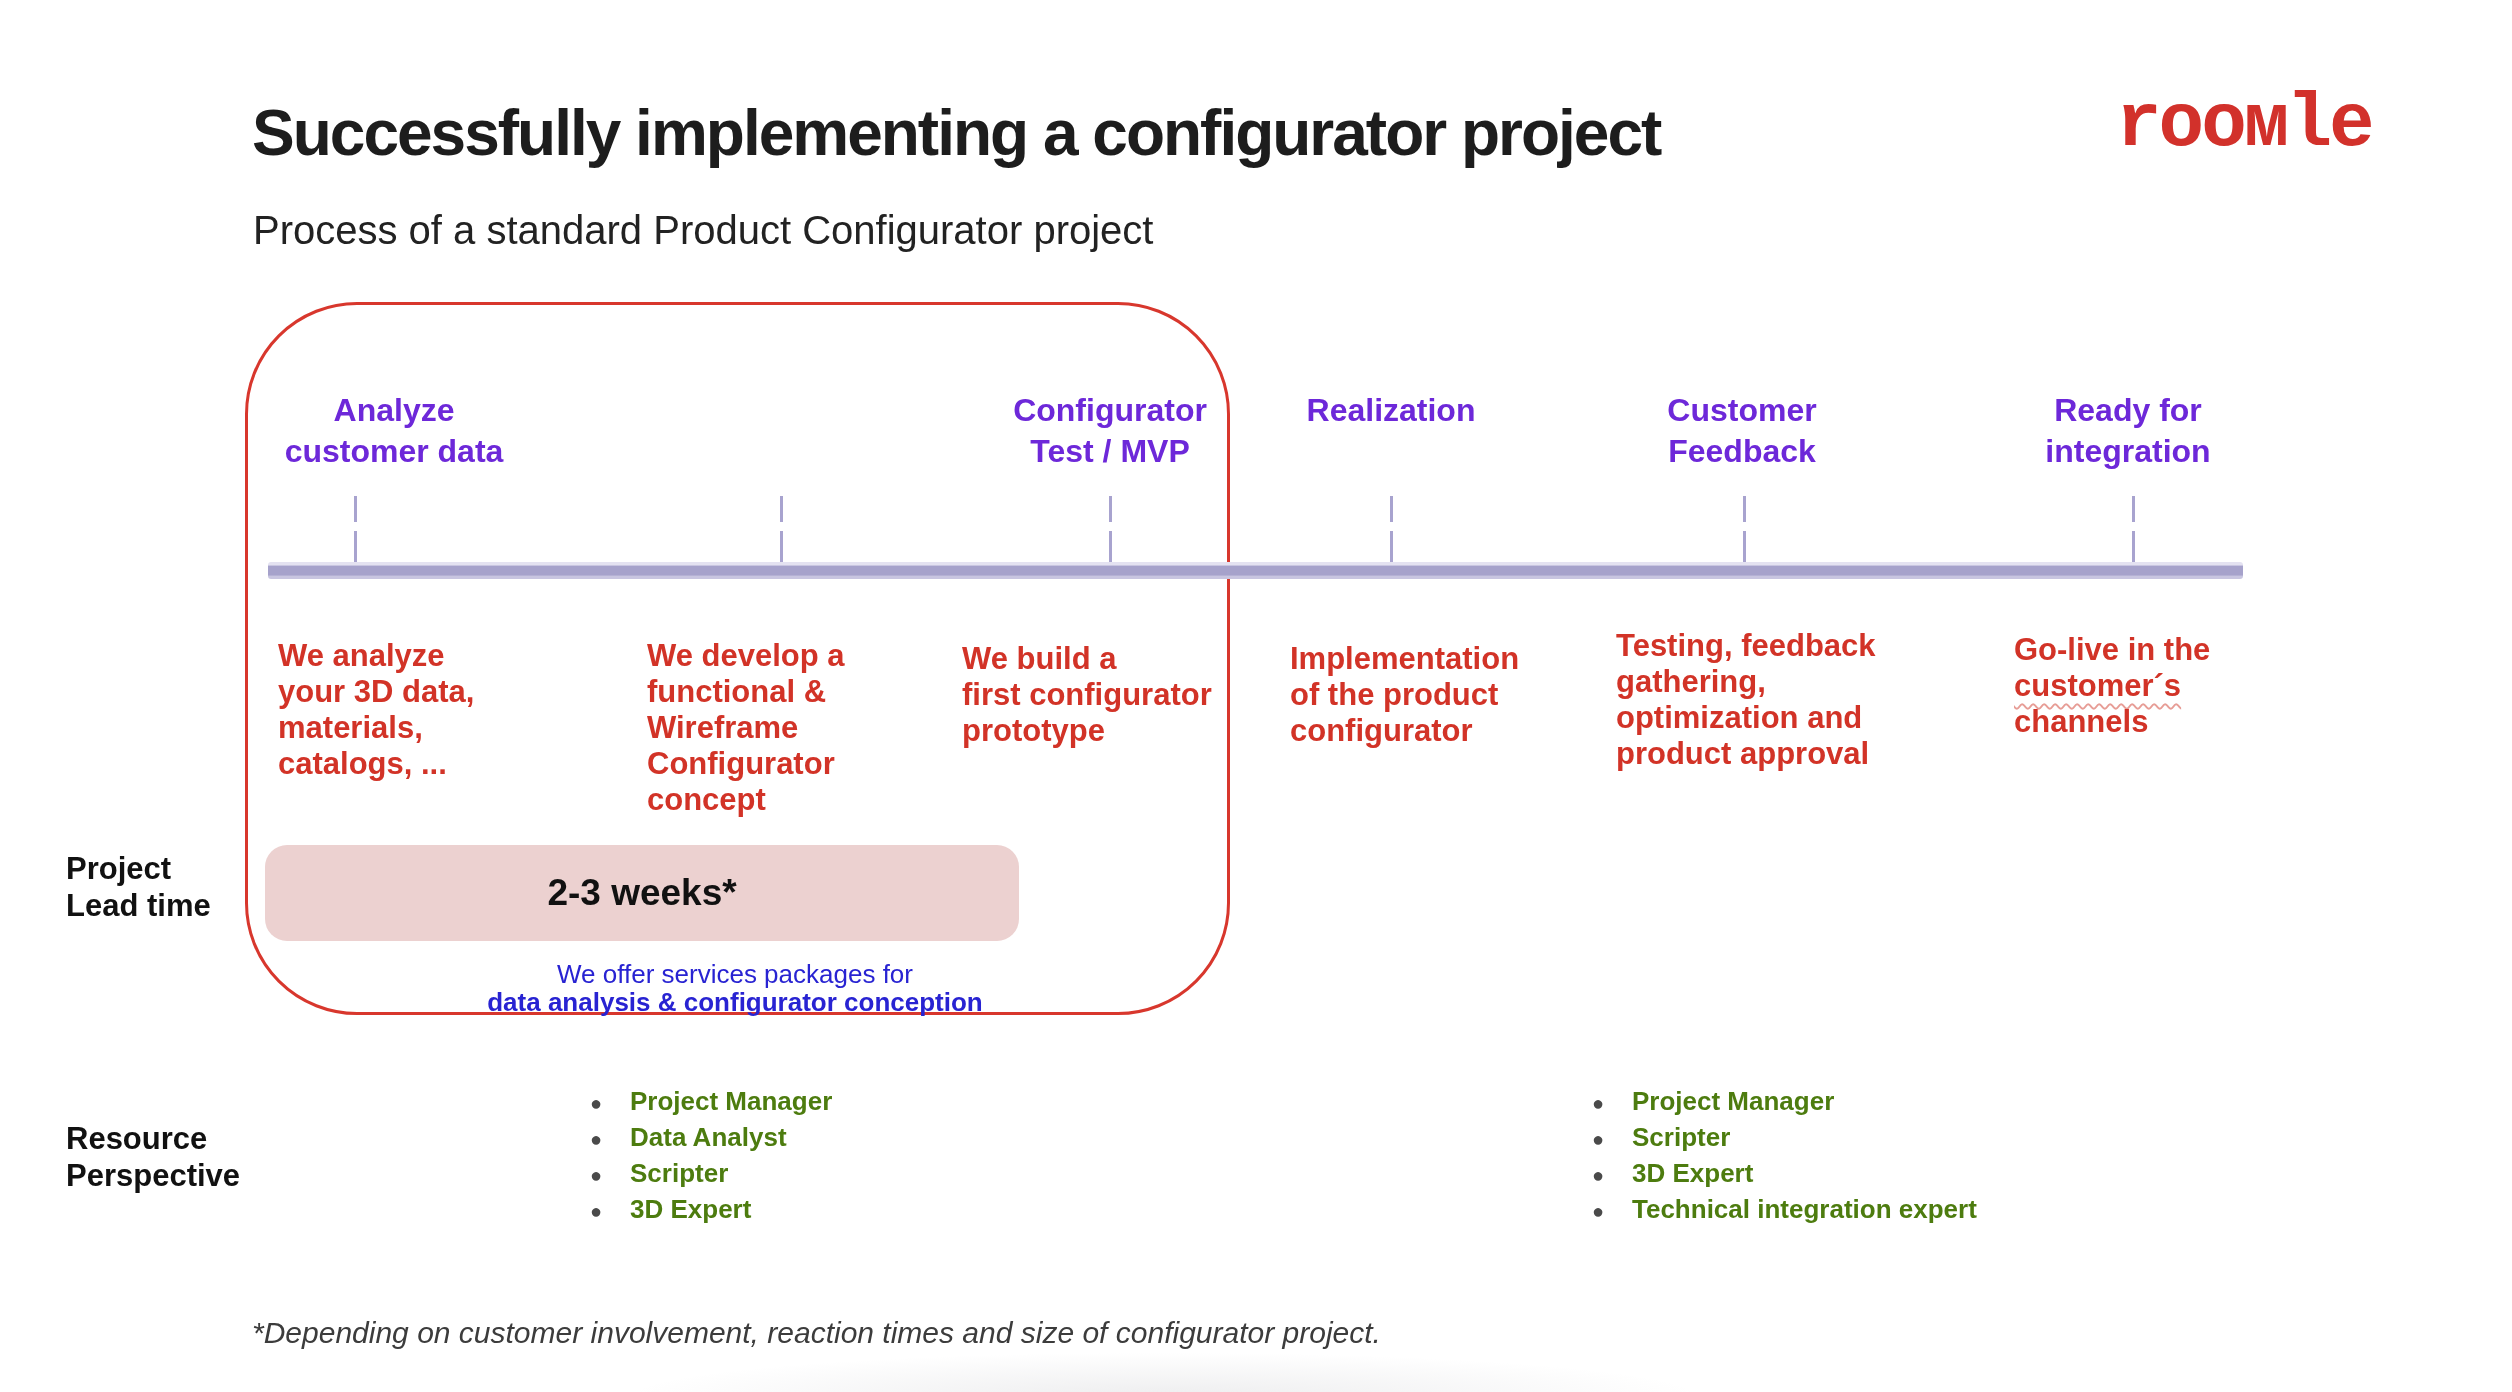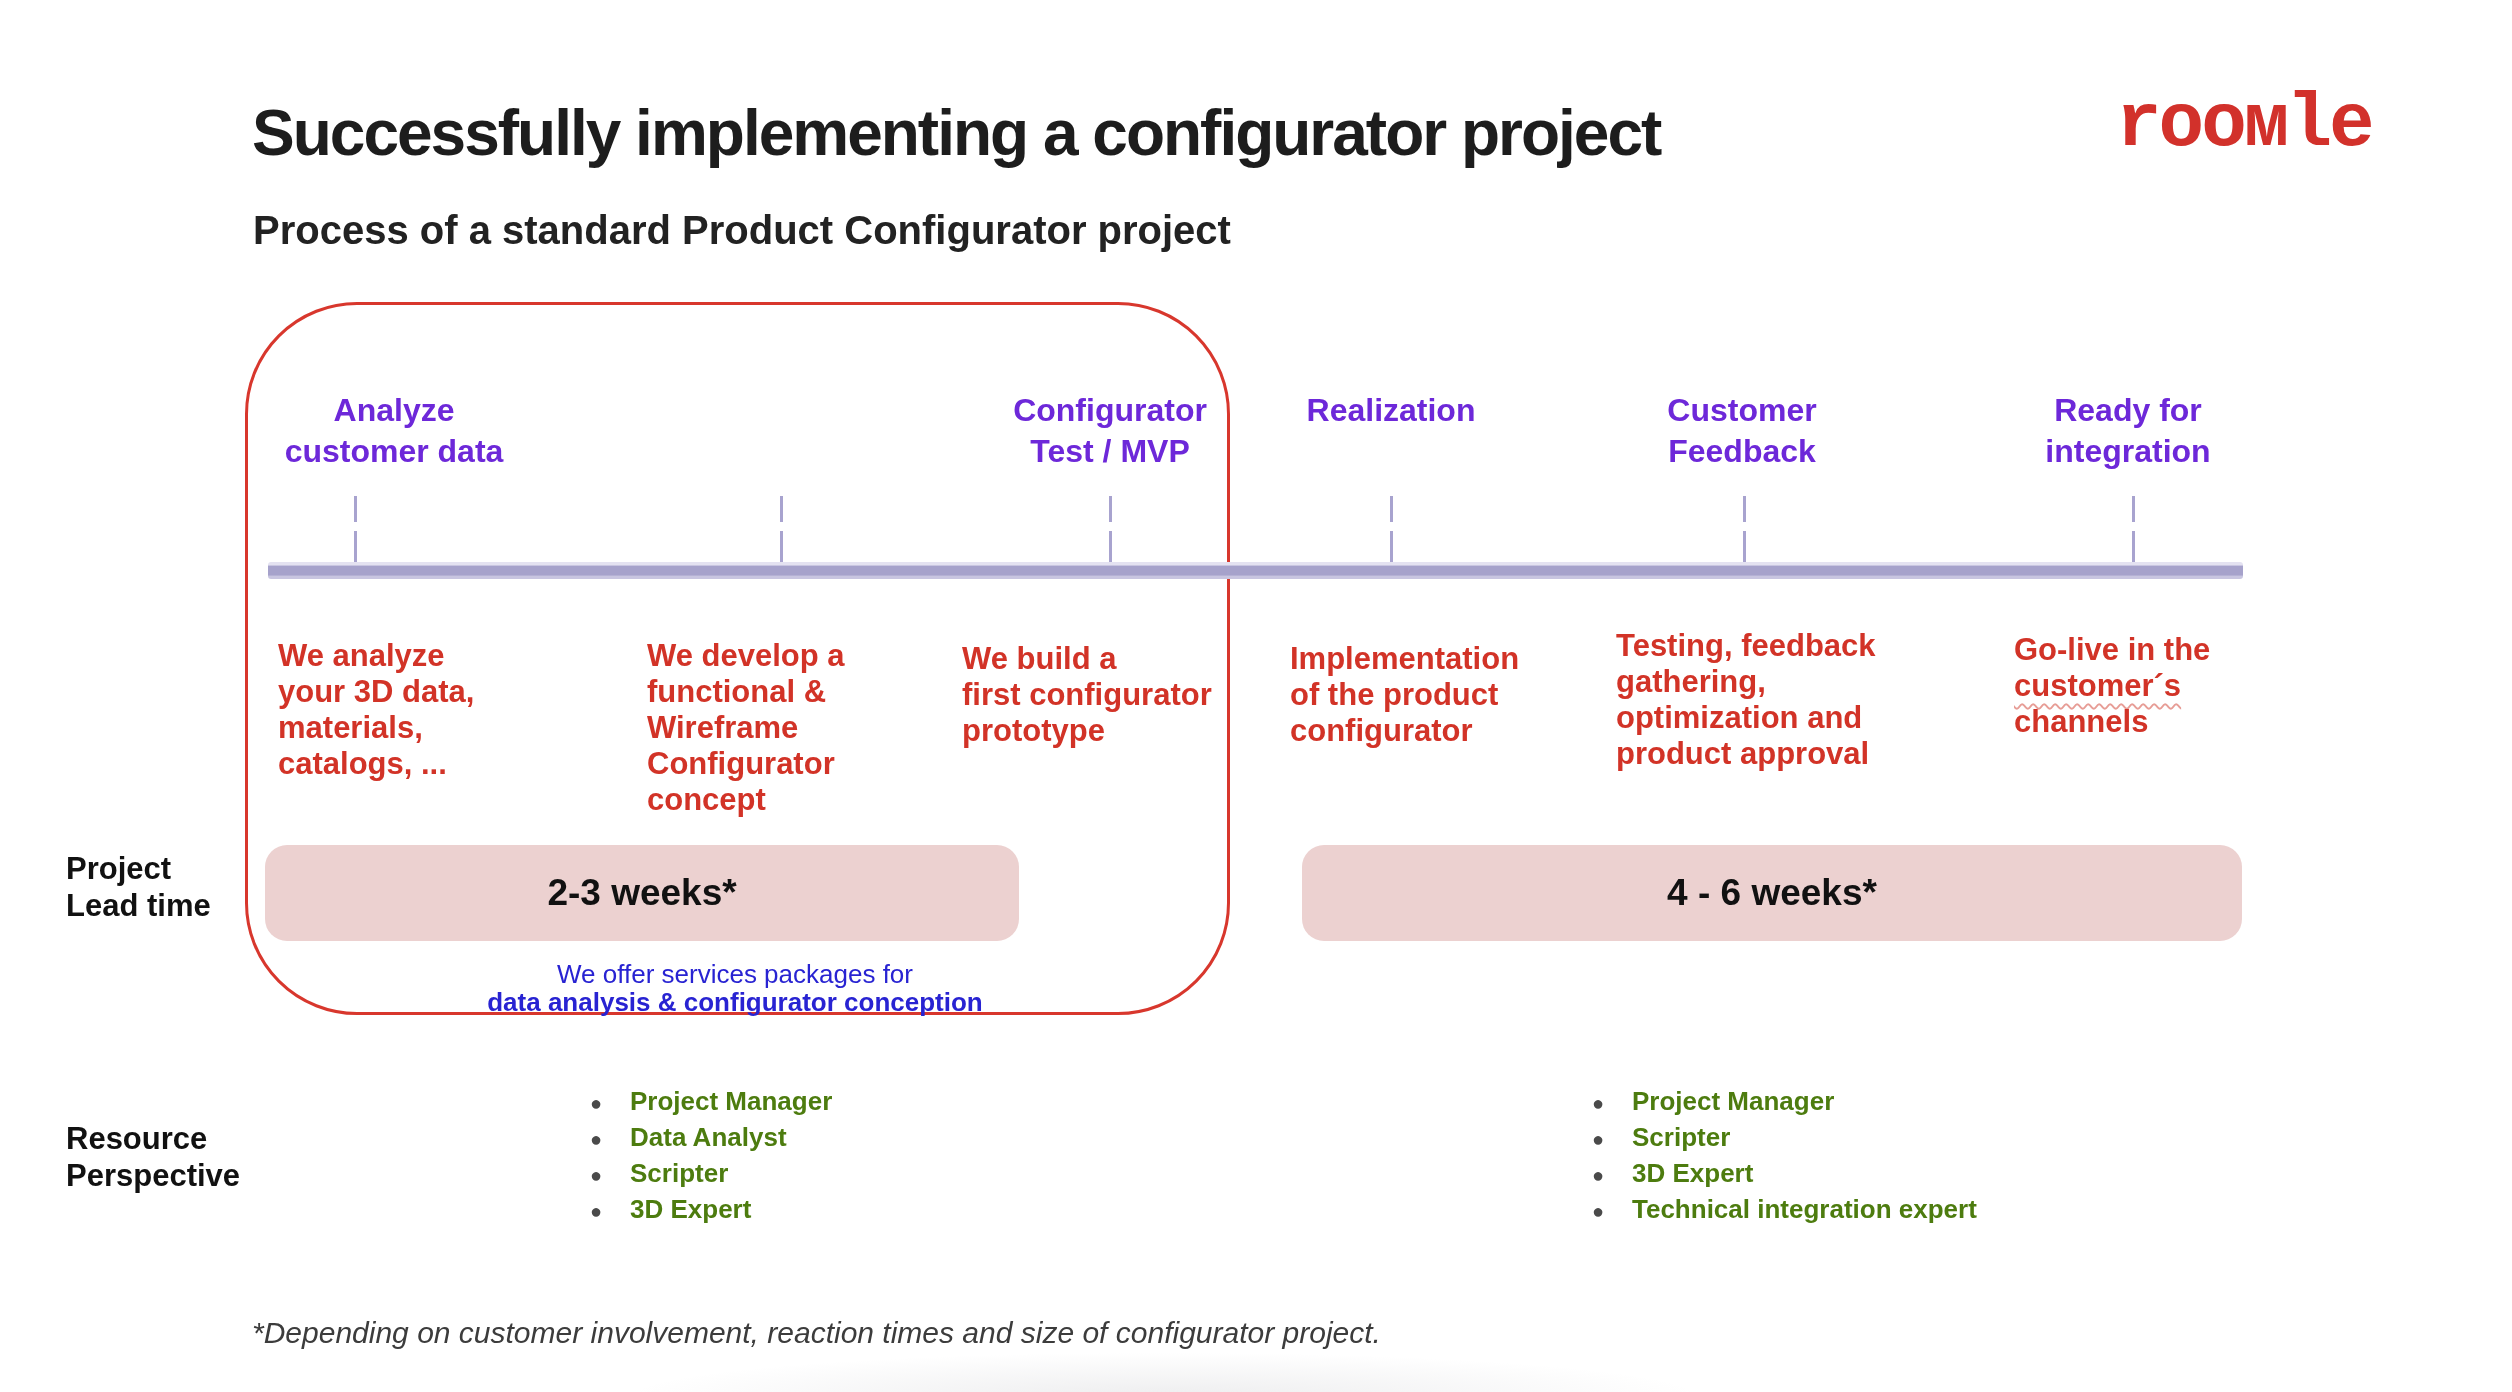--- a/index.html
+++ b/index.html
@@ -12,21 +12,21 @@
   }
   .pre{white-space:pre-line;}
 
   
   .title{
     position:absolute;left:252px;top:96px;
     font-size:64px;font-weight:700;letter-spacing:-2px;color:#1d1d1d;text-align:center;
   }
   .subtitle{
     position:absolute;left:253px;top:208px;
-    font-size:40px;font-weight:700;color:#222222;
+    font-size:40px;font-weight:400;color:#222222;
   }
   .logo{
     position:absolute;left:2116px;top:82px;
     font-size:76px;font-weight:700;letter-spacing:-3px;color:#d2312b;font-family:Liberation Mono, monospace;
   }
 
   
   .highlight-box{
     position:absolute;left:245px;top:302px;width:985px;height:713px;
     border:3px solid #d8372d;border-radius:112px;
@@ -191,23 +191,20 @@
     <span class="line">Go-live in the</span>
     <span class="line"><span class="wavy">customer´s</span></span>
     <span class="line">channels</span>
   </div>
 
   <div class="row-label pre lead-label">Project
 Lead time</div>
   <div class="lead-bar b1">
     <span>2-3 weeks*</span>
   </div>
-  <div class="lead-bar b2">
-    <span>4 - 6 weeks*</span>
-  </div>
   <div class="services-note">
     <span class="l1">We offer services packages for</span>
     <span class="l2">data analysis &amp; configurator conception</span>
   </div>
 
   <div class="row-label pre res-label">Resource
 Perspective</div>
 
   <div class="team-list list1">
     <div class="team-item">

